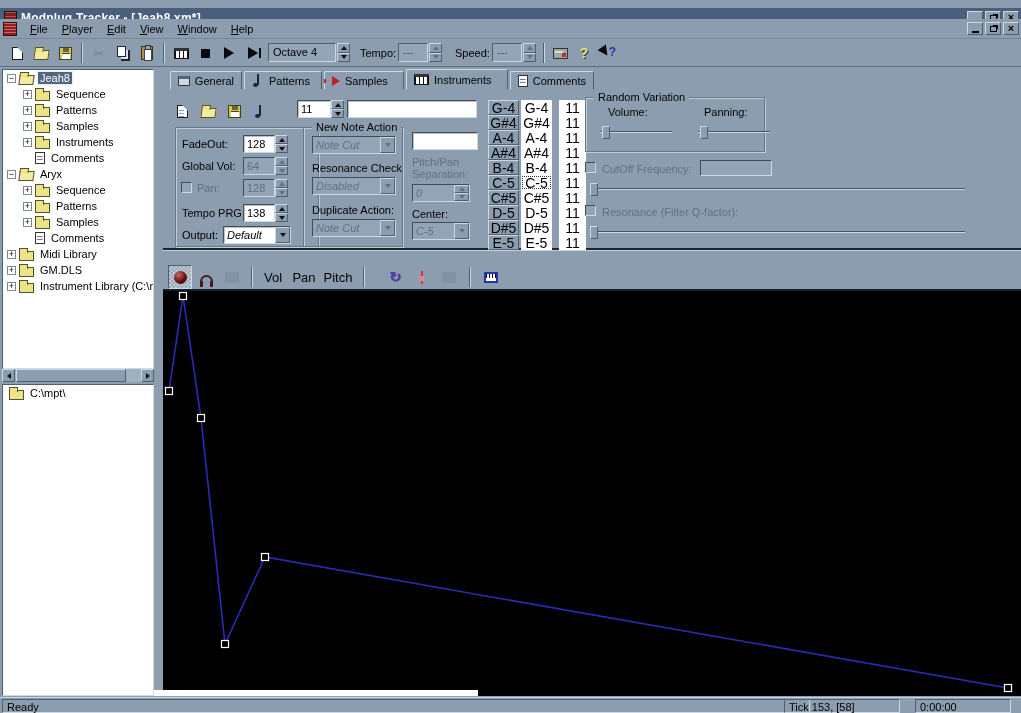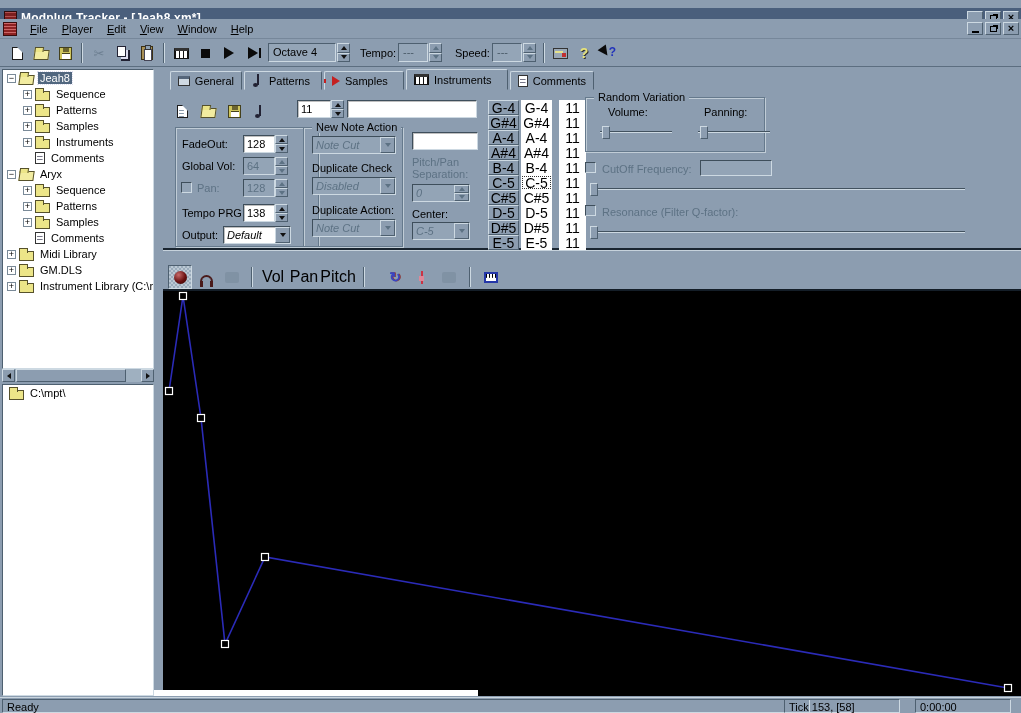--- a/index.html
+++ b/index.html
@@ -120,21 +120,21 @@
 
 .nmcell{position:absolute;width:31px;height:15px;display:flex;align-items:center;justify-content:center;font-size:14px;}
 .nmbtn{border:1px solid;border-color:var(--light) var(--dark) var(--dark) var(--light);background:var(--face);}
 .nmwhite{background:#fff;}
 .nmfocus{outline:1px dotted #333;outline-offset:-2px;}
 
 #envtoolbar{left:163px;top:250px;width:858px;height:41px;background:var(--face);border-top:1px solid #c6d2dc;border-bottom:2px solid #141e28;}
 .ebtn{position:absolute;top:14px;width:24px;height:24px;display:flex;align-items:center;justify-content:center;}
 .ebtn.pressed{border:1px solid;border-color:var(--dark) var(--light) var(--light) var(--dark);
   background-image:conic-gradient(#bcc9d4 25%,#9aabbb 0 50%,#bcc9d4 0 75%,#9aabbb 0);background-size:4px 4px;}
-.etext{font-size:16px;color:#000;}
+.etext{font-size:13px;color:#000;}
 
 #envarea{left:163px;top:291px;width:858px;height:405px;background:#000;}
 #whitestrip{left:154px;top:690px;width:324px;height:6px;background:#fff;}
 
 #statusbar{left:0;top:697px;width:1021px;height:16px;background:var(--face);border-top:1px solid #c9d5de;}
 .spanel{position:absolute;top:1px;height:14px;padding:1px 4px;border:1px solid;border-color:var(--dark) var(--light) var(--light) var(--dark);white-space:nowrap;}
 </style>
 </head>
 <body>
 
@@ -436,21 +436,21 @@
   </div>
 
   <div class="abs group" style="left:140px;top:37px;width:100px;height:120px">
     <span class="glabel">New Note Action</span>
     <div class="abs combo dfield" style="left:8px;top:8px;width:84px;padding:0">
       <span class="val">Note Cut</span>
         <span class="dbtn raised dis">
           <i class="tri-dn"></i>
         </span>
     </div>
-    <span class="abs" style="left:8px;top:34px">Duplicate Check</span>
+    <span class="abs" style="left:8px;top:34px">Resonance Check</span>
     <div class="abs combo dfield" style="left:8px;top:49px;width:84px;padding:0">
       <span class="val">Disabled</span>
         <span class="dbtn raised dis">
           <i class="tri-dn"></i>
         </span>
     </div>
     <span class="abs" style="left:8px;top:76px">Duplicate Action:</span>
     <div class="abs combo dfield" style="left:8px;top:91px;width:84px;padding:0">
       <span class="val">Note Cut</span>
         <span class="dbtn raised dis">

